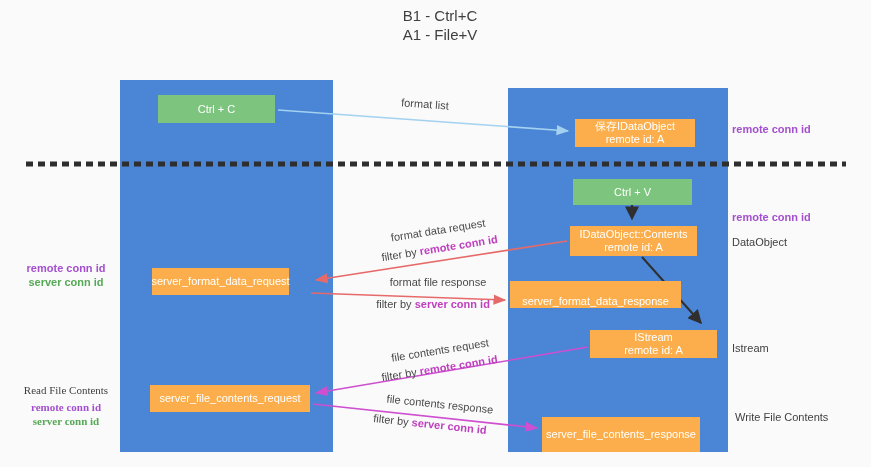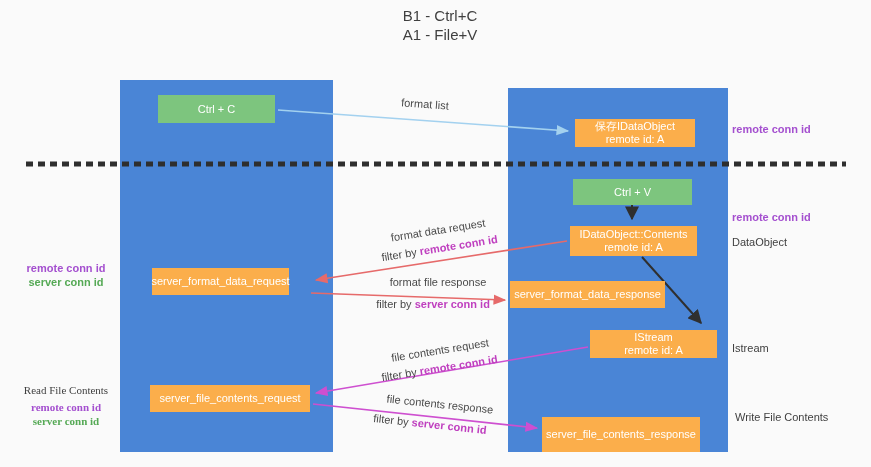--- a/index.html
+++ b/index.html
@@ -82,21 +82,21 @@
   <div class="abs node node-green" style="left:573px;top:172px;width:119px;height:26px;margin-top:7px;">
     <span>Ctrl + V</span>
   </div>
   <div class="abs node node-orange" style="left:570px;top:226px;width:127px;height:30px;">
     <span>IDataObject::Contents</span>
     <span>remote id: A</span>
   </div>
   <div class="abs node node-orange" style="left:152px;top:268px;width:137px;height:27px;">
     <span>server_format_data_request</span>
   </div>
-  <div class="abs node node-orange" style="left:510px;top:281px;width:155px;height:27px;">
+  <div class="abs node node-orange" style="left:510px;top:281px;width:171px;height:27px;justify-content:flex-end;">
     <span>server_format_data_response</span>
   </div>
   <div class="abs node node-orange" style="left:590px;top:330px;width:127px;height:28px;">
     <span>IStream</span>
     <span>remote id: A</span>
   </div>
   <div class="abs node node-orange" style="left:150px;top:385px;width:160px;height:27px;">
     <span>server_file_contents_request</span>
   </div>
   <div class="abs node node-orange" style="left:542px;top:417px;width:158px;height:35px;">

